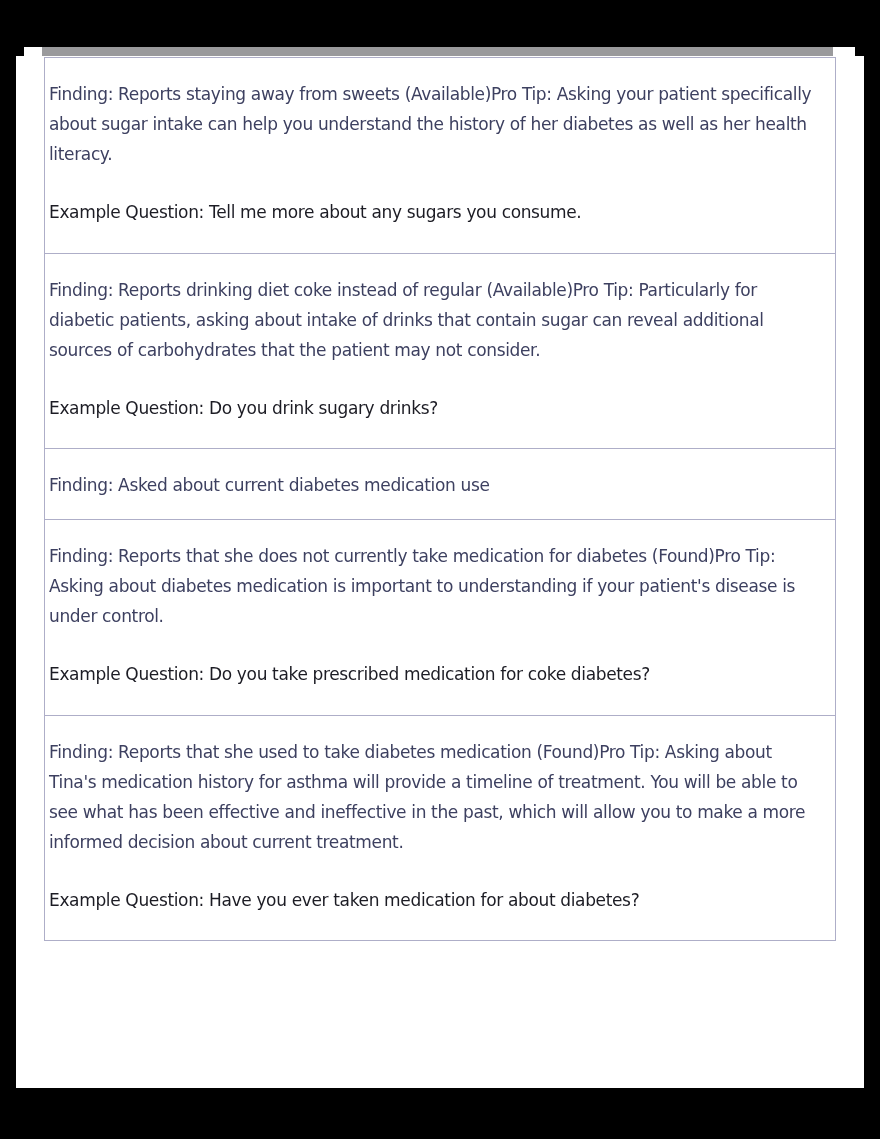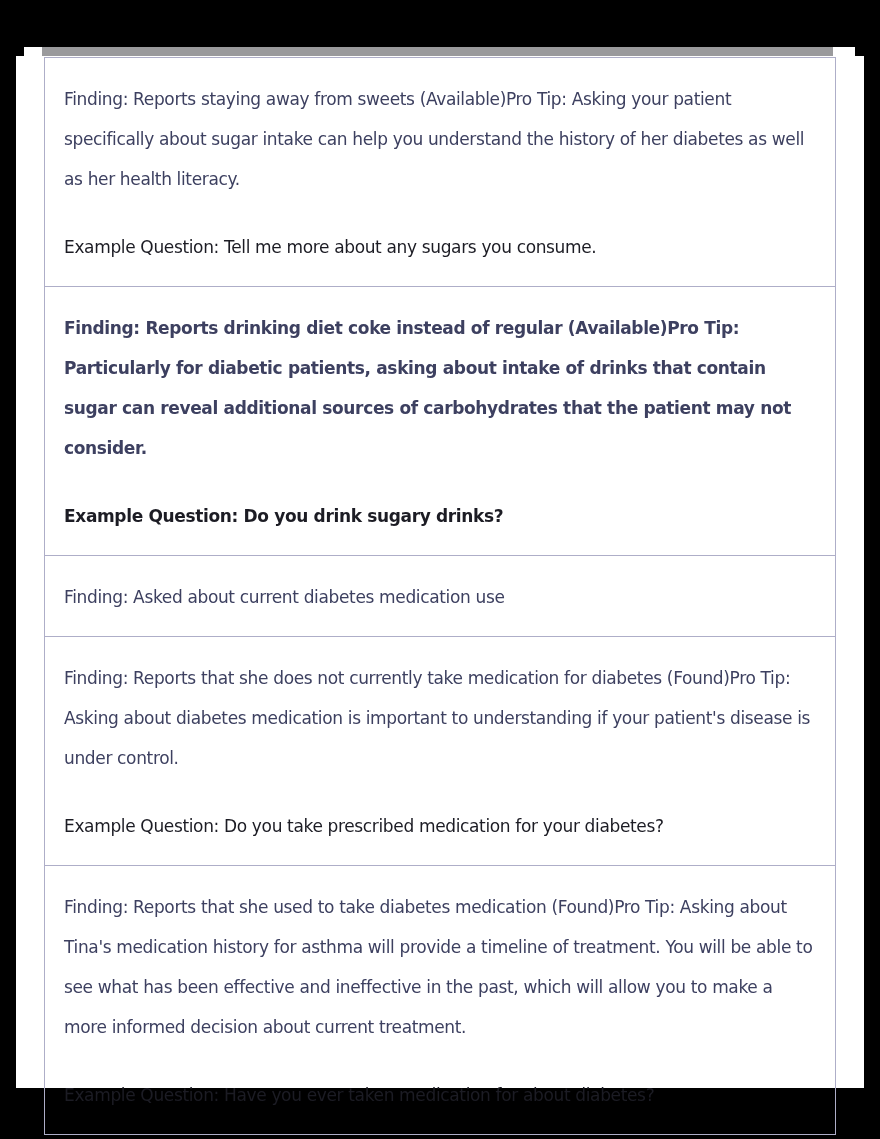--- a/index.html
+++ b/index.html
@@ -45,25 +45,25 @@
     .findings-table {
       position: absolute;
       left: 44px;
       top: 57px;
       width: 792px;
       border-collapse: collapse;
       font-family: "DejaVu Sans", sans-serif;
     }
     .findings-table td {
       border: 1.5px solid #aeaec8;
-      padding: 0 19px 0 19px;
+      padding: 0 19px 0 4px;
       vertical-align: top;
       color: #3a3d57;
       font-size: 17px;
-      line-height: 40px;
+      line-height: 30px;
       letter-spacing: -0.35px;
     }
     .cell-inner {
       padding-top: 21px;
       padding-bottom: 19px;
     }
     .finding-text {
       color: #3d4060;
     }
     .question-text {
@@ -83,40 +83,40 @@
 <table class="findings-table">
   <tbody>
     <tr style="height:196px;">
       <td>
         <div class="cell-inner">
           <div class="finding-text">Finding: Reports staying away from sweets (Available)Pro Tip: Asking your patient specifically about sugar intake can help you understand the history of her diabetes as well as her health literacy.</div>
           <div class="question-text">Example Question: Tell me more about any sugars you consume.</div>
         </div>
       </td>
     </tr>
-    <tr style="height:195px;font-weight:bold;">
+    <tr style="height:195px;">
       <td>
         <div class="cell-inner">
           <div class="finding-text">Finding: Reports drinking diet coke instead of regular (Available)Pro Tip: Particularly for diabetic patients, asking about intake of drinks that contain sugar can reveal additional sources of carbohydrates that the patient may not consider.</div>
           <div class="question-text">Example Question: Do you drink sugary drinks?</div>
         </div>
       </td>
     </tr>
     <tr style="height:69px;margin-left:47px;">
       <td>
         <div class="cell-inner">
           <div class="finding-text">Finding: Asked about current diabetes medication use</div>
         </div>
       </td>
     </tr>
     <tr style="height:196px;">
       <td>
         <div class="cell-inner">
           <div class="finding-text">Finding: Reports that she does not currently take medication for diabetes (Found)Pro Tip: Asking about diabetes medication is important to understanding if your patient's disease is under control.</div>
-          <div class="question-text">Example Question: Do you take prescribed medication for your diabetes?</div>
+          <div class="question-text">Example Question: Do you take prescribed medication for coke diabetes?</div>
         </div>
       </td>
     </tr>
     <tr style="height:225px;border-radius:11px;">
       <td>
         <div class="cell-inner">
           <div class="finding-text">Finding: Reports that she used to take diabetes medication (Found)Pro Tip: Asking about Tina's medication history for asthma will provide a timeline of treatment. You will be able to see what has been effective and ineffective in the past, which will allow you to make a more informed decision about current treatment.</div>
           <div class="question-text">Example Question: Have you ever taken medication for about diabetes?</div>
         </div>
       </td>

